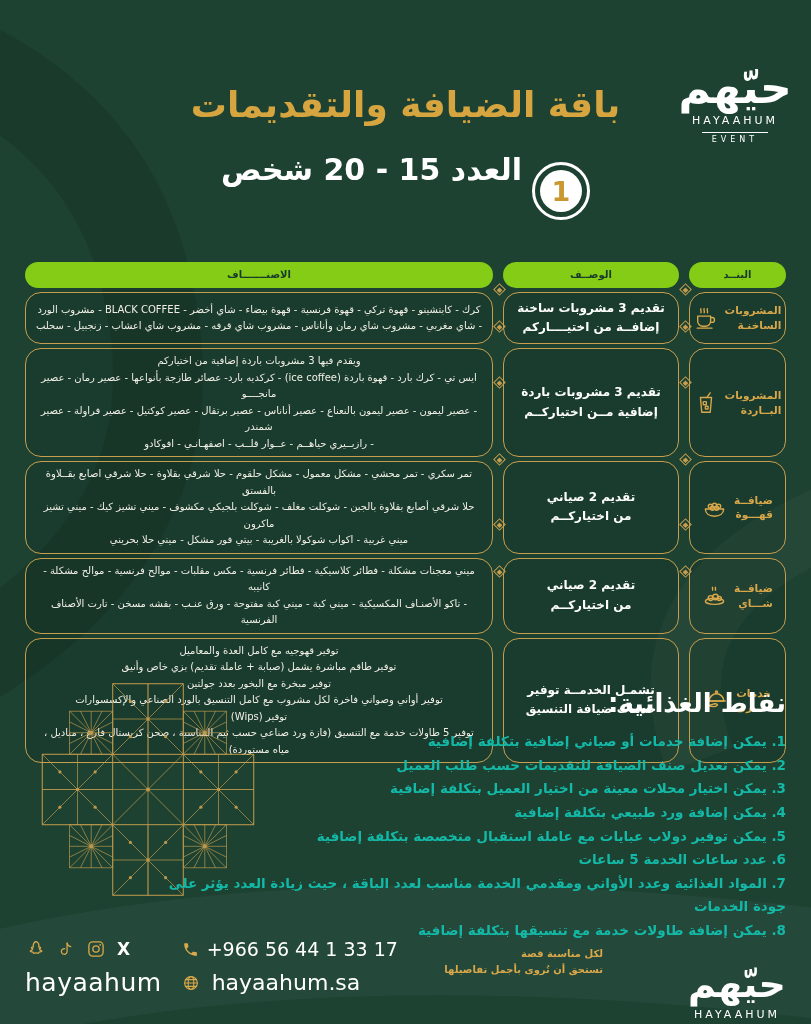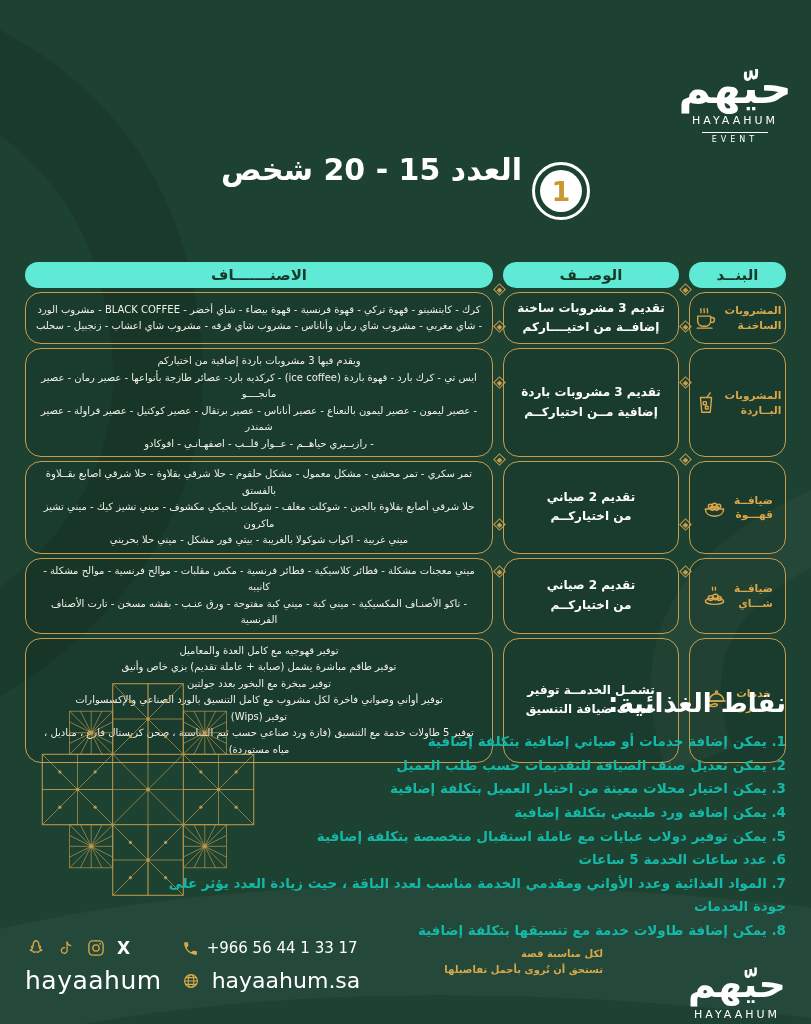--- a/index.html
+++ b/index.html
@@ -26,22 +26,22 @@
   .subtitle-text{font-size:30px;color:#fff;font-weight:600;margin-top:4px;}
   .badge{width:52px;height:52px;border:3px solid #fff;border-radius:50%;
          display:flex;align-items:center;justify-content:center;margin-top:14px;}
   .badge-inner{width:42px;height:42px;background:#fff;border-radius:50%;
                display:flex;align-items:center;justify-content:center;
                color:#C9992F;font-size:27px;font-weight:bold;}
 
   
   .table{position:absolute;top:262px;right:25px;left:25px;direction:rtl;}
   .thead{display:flex;gap:10px;margin-bottom:4px;}
-  .hpill{background:#5eead4;border-radius:13px;height:26px;line-height:26px;text-align:center;
-         color:#17392B;font-weight:bold;font-size:15px;}
+  .hpill{background:#84cc16;border-radius:13px;height:26px;line-height:26px;text-align:center;
+         color:#17392B;font-weight:bold;font-size:10px;}
   .w-band{width:97px;flex:none;}
   .w-desc{width:176px;flex:none;}
   .w-items{flex:1;}
   .row{display:flex;gap:10px;margin-bottom:4px;}
   .cell{border:1px solid #C79E4E;border-radius:16px;background:rgba(0,0,0,0.08);
         display:flex;align-items:center;justify-content:center;padding:4px 9px;box-sizing:border-box;}
   .cell.band{color:#D9A84A;font-size:10.5px;font-weight:bold;gap:7px;text-align:right;line-height:1.4;}
   .cell.desc{color:#fff;font-size:12px;font-weight:600;text-align:center;line-height:1.6;}
   .cell.items{color:#F2EFE6;font-size:10px;text-align:center;line-height:1.65;}
   .r1{min-height:34px}.r2{min-height:52px}.r3{min-height:74px}
@@ -61,21 +61,21 @@
   .ornament{position:absolute;top:672px;left:28px;width:240px;height:235px;}
   .ornament svg{stroke:#C79E4E;fill:none;stroke-width:.7;opacity:.95;}
   .ornament circle[fill]{stroke:none;}
 
   
   .footer-left{position:absolute;left:25px;top:938px;direction:ltr;color:#fff;}
   .fl-grid{display:grid;grid-template-columns:auto auto;column-gap:20px;row-gap:8px;align-items:center;}
   .social-row{display:flex;align-items:center;gap:11px;}
   .social-row svg{stroke:#D9A84A;fill:none;stroke-width:1.6;stroke-linecap:round;stroke-linejoin:round;}
   .x-glyph{color:#fff;font-size:17px;font-weight:bold;font-family:"DejaVu Sans",sans-serif;}
-  .contact-row{display:flex;align-items:center;gap:8px;font-size:15px;}
+  .contact-row{display:flex;align-items:center;gap:8px;font-size:19px;}
   .handle{font-size:25px;letter-spacing:.5px;}
   .site-row{display:flex;align-items:center;gap:12px;font-size:22px;}
   .tagline{position:absolute;right:208px;top:946px;text-align:right;color:#D9A84A;
            font-size:10px;font-weight:bold;line-height:1.6;direction:rtl;}
 </style>
 </head>
 <body>
 
 <div class="page">
 
@@ -84,20 +84,21 @@
     <path d="M-20 990 Q 320 905 830 965" stroke="rgba(255,255,255,0.035)" stroke-width="110" fill="none"></path>
     <path d="M830 520 Q 640 600 700 760" stroke="rgba(255,255,255,0.03)" stroke-width="70" fill="none"></path>
   </svg>
 
   <div class="logo logo-top">
     <div class="logo-ar">حيّهم</div>
     <div class="logo-en">HAYAAHUM</div>
     <div class="logo-event">EVENT</div>
   </div>
 
+  <div class="title">باقة الضيافة والتقديمات</div>
   <div class="subtitle">
     <div class="badge">
       <div class="badge-inner">1</div>
     </div>
     <div class="subtitle-text">العدد 15 - 20 شخص</div>
   </div>
 
   <div class="table">
     <div class="thead">
       <div class="hpill w-band">البنــد</div>

